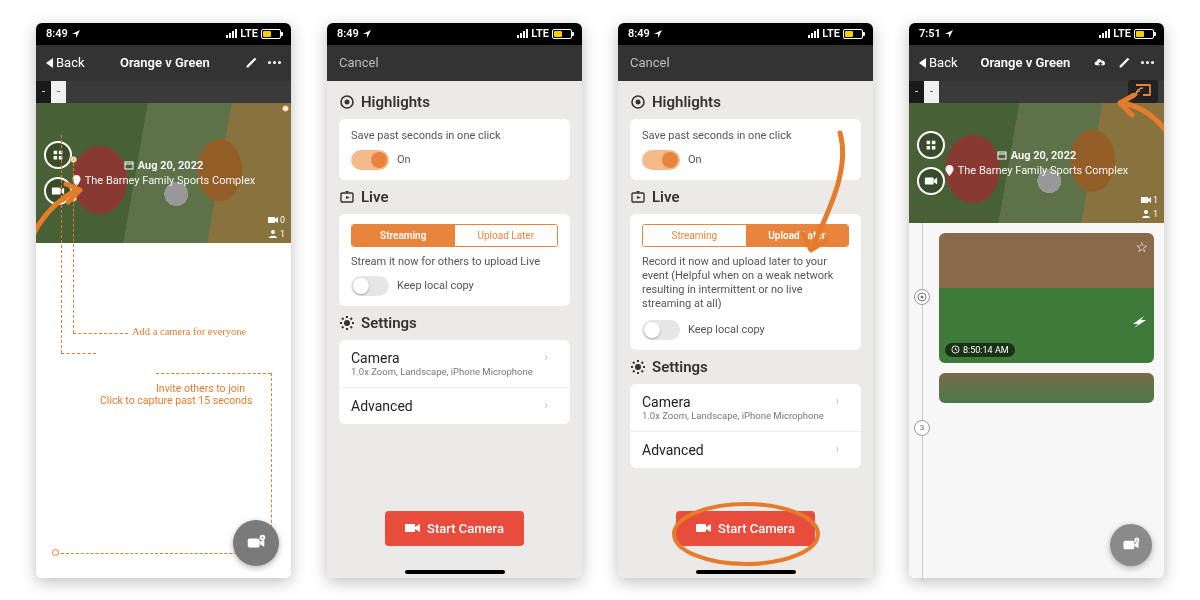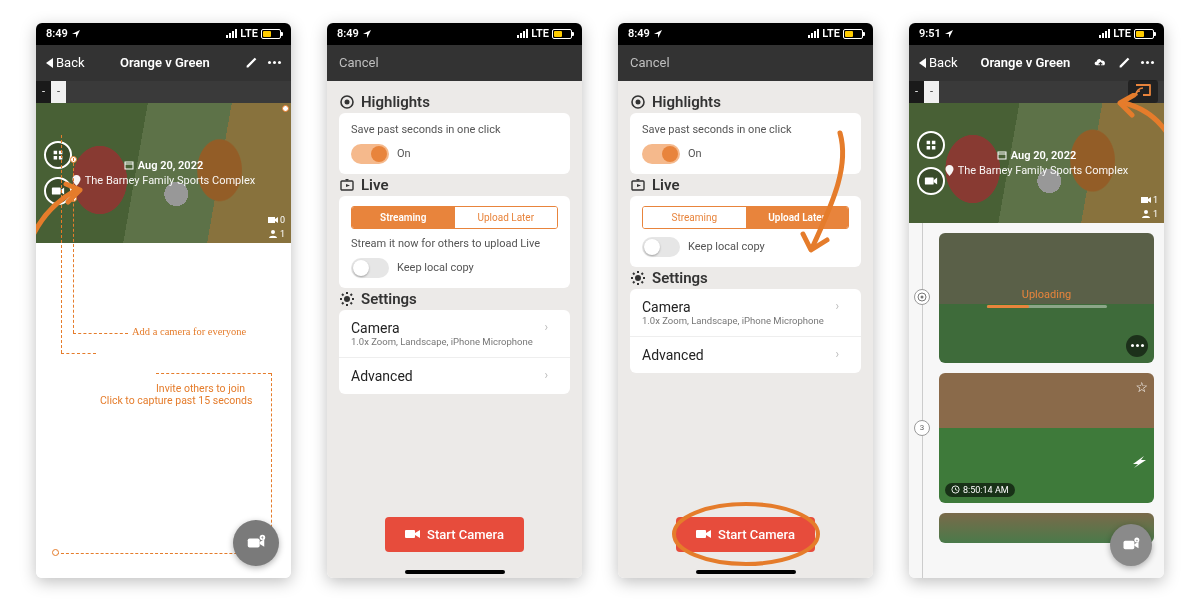--- a/index.html
+++ b/index.html
@@ -140,21 +140,21 @@
   }
   .arrow-swoosh {
     position:absolute;
   }
 
   
   .settings-header {
     background:#333; color:#bfbfbf; height:36px; display:flex; align-items:center; padding:0 12px; font-size:13px;
   }
   .settings-body {
-    flex:1; background:#eceae8; padding:12px 12px 0 12px; display:flex; flex-direction:column; gap:2px;
+    flex:1; background:#eceae8; padding:12px 12px 0 12px; display:flex; flex-direction:column; gap:8px;
     overflow:hidden;
   }
   .section-title { display:flex; align-items:center; gap:6px; font-size:15px; font-weight:600; color:#333; }
   .card {
     background:#fff; border-radius:6px; padding:10px 12px;
     display:flex; flex-direction:column; gap:8px;
     font-size:11px; color:#555;
   }
   .toggle {
     width:38px;height:20px;border-radius:10px;background:#f5b98c;position:relative;cursor:pointer;
@@ -547,20 +547,21 @@
           <path d="M6 2 L10 2 L8 4 Z" fill="#333"></path>
           <path d="M7 7 L11 8.5 L7 10 Z" fill="#333"></path>
         </svg>
       <span>Live</span>
     </div>
     <div class="card">
       <div class="seg">
         <div class="inactive">Streaming</div>
         <div class="active">Upload Later</div>
       </div>
+      <span style="line-height:1.3;">Record it now and upload later to your event (Helpful when on a weak network resulting in intermittent or no live streaming at all)</span>
       <div class="row">
         <div class="toggle off"></div>
         <span style="flex:1;margin-left:8px;">Keep local copy</span>
       </div>
     </div>
 
     <div class="section-title">
       <svg width="16" height="16" viewBox="0 0 16 16">
           <circle cx="8" cy="8" r="3" fill="#333"></circle>
           <g stroke="#333" stroke-width="2">
@@ -605,21 +606,21 @@
   </svg>
 
   <svg class="overlay-svg" style="left:50%;bottom:2px;transform:translateX(-50%);" width="170" height="80">
     <ellipse cx="85" cy="38" rx="72" ry="30" stroke="#e57c2b" stroke-width="4" fill="none"></ellipse>
   </svg>
 </div>
 
 <div class="phone">
   <div class="status-bar">
     <div class="status-left">
-      <span>9:51</span>
+      <span>7:51</span>
       <svg width="10" height="10" viewBox="0 0 10 10">
           <path d="M1 5 L9 1 L5 9 L5 5 Z" fill="#fff"></path>
         </svg>
     </div>
     <div class="status-right">
       <span class="sig-bars">
           <span></span>
           <span></span>
           <span></span>
           <span></span>
@@ -719,31 +720,20 @@
     <div class="timeline">
       <div class="node" style="margin-top:50px;">
         <svg width="10" height="10" viewBox="0 0 10 10">
             <circle cx="5" cy="5" r="4" stroke="#777" fill="none"></circle>
             <circle cx="5" cy="5" r="1.5" fill="#777"></circle>
           </svg>
       </div>
       <div class="node" style="margin-top:115px;">3</div>
     </div>
     <div class="moments-list">
-      <div class="moment-card indoor1">
-        <div class="uploading">
-          <span>Uploading</span>
-          <div class="bar"></div>
-        </div>
-        <div class="dots-btn">
-            <span></span>
-            <span></span>
-            <span></span>
-          </div>
-      </div>
       <div class="moment-card indoor2">
         <div class="star">☆</div>
         <div class="share">
           <svg width="16" height="16" viewBox="0 0 16 16">
               <path d="M2 14 L14 6 L9 6 L12 2 L1 10 L6 10 Z" fill="#fff"></path>
             </svg>
         </div>
         <div class="ts">
           <svg width="9" height="9" viewBox="0 0 10 10">
               <circle cx="5" cy="5" r="4" stroke="#fff" fill="none"></circle>

